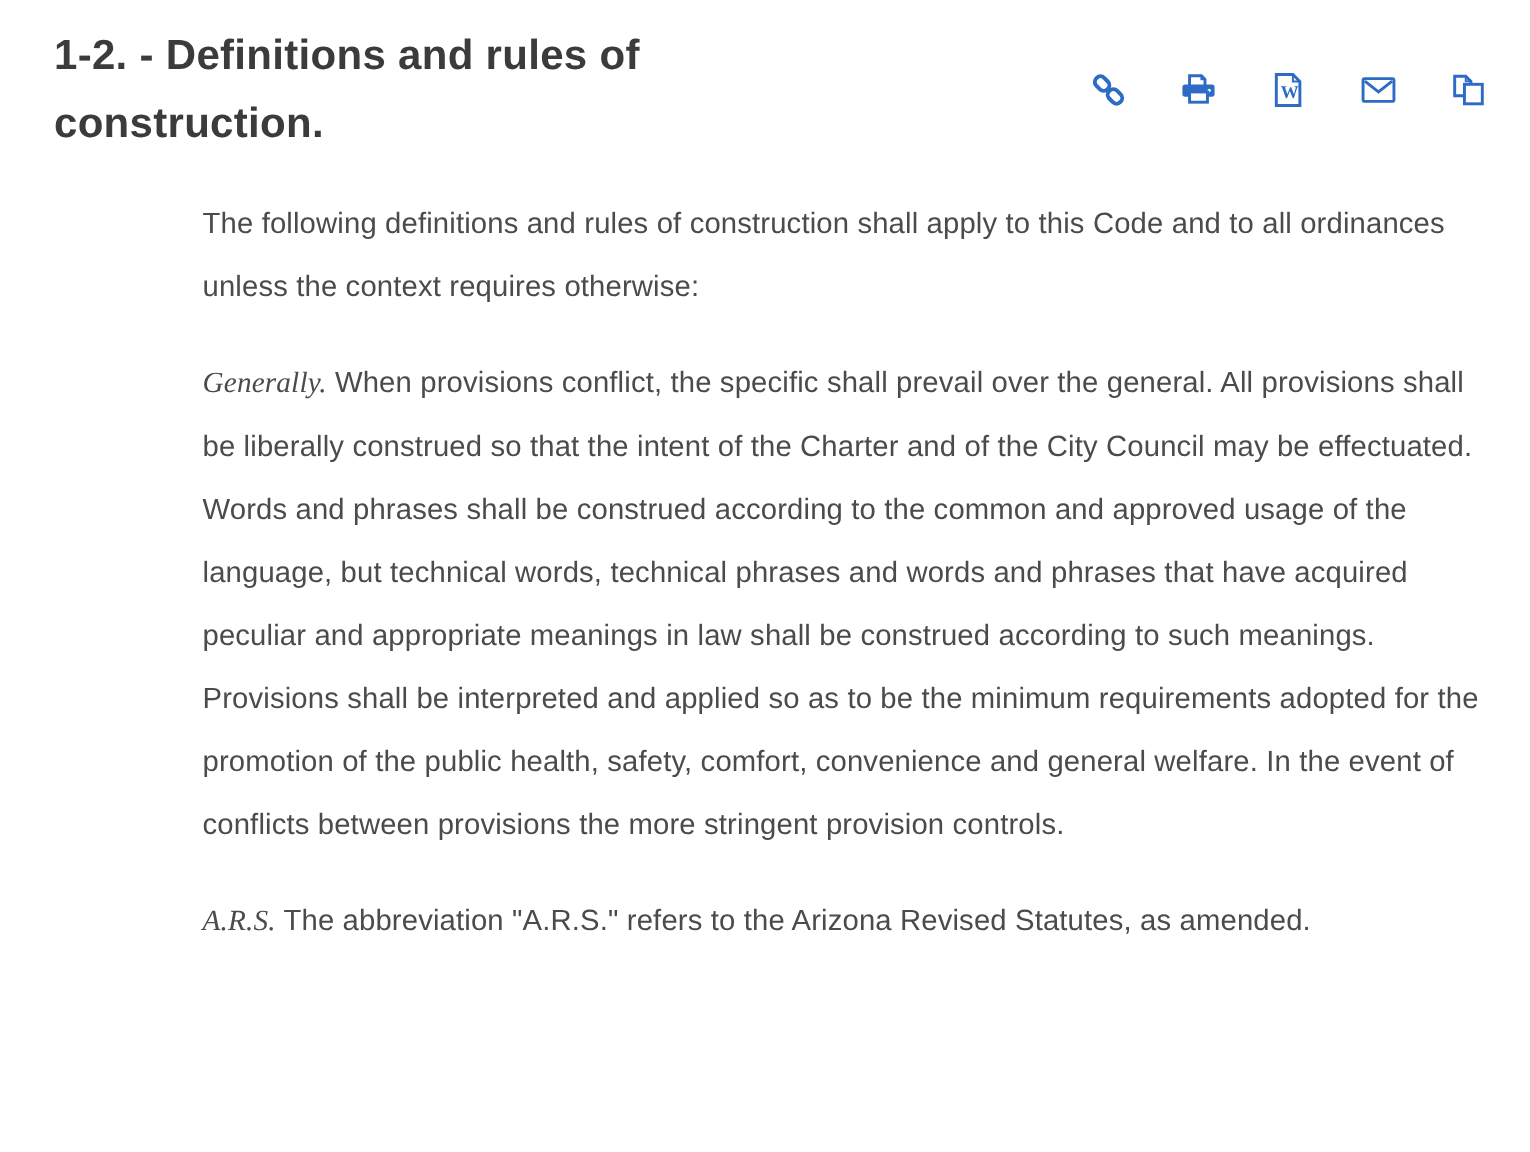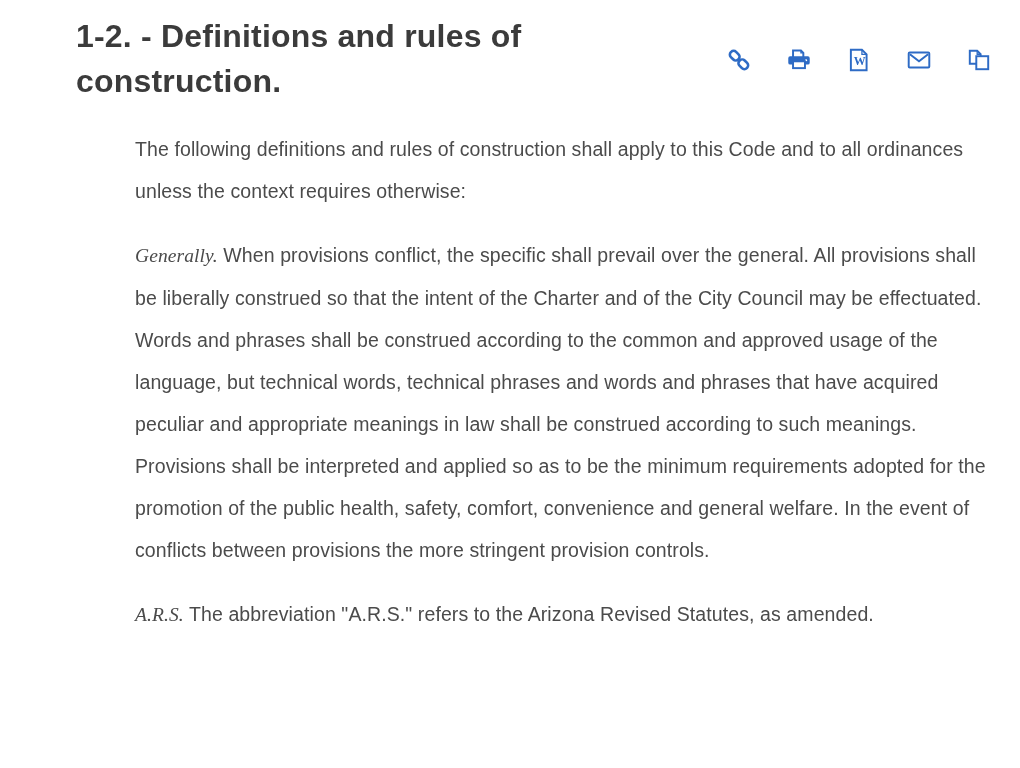--- a/index.html
+++ b/index.html
@@ -19,27 +19,26 @@
   .page { width: 1020px; height: 768px; background: var(--page-bg); }
 
   
   .header {
     display: flex;
     justify-content: space-between;
     align-items: flex-start;
     padding: 14px 20px 0 36px;
   }
   .section-title {
-    font-size: 32px;
+    font-size: 28px;
     line-height: 45px;
     font-weight: 700;
     color: var(--title-color);
     max-width: 500px;
     letter-spacing: 0.2px;
-    margin-left: 40px;
   }
   .toolbar {
     display: flex;
     gap: 34px;
     margin-top: 33px;
     margin-right: 8px;
   }
   .icon-btn {
     width: 26px;
     height: 26px;

